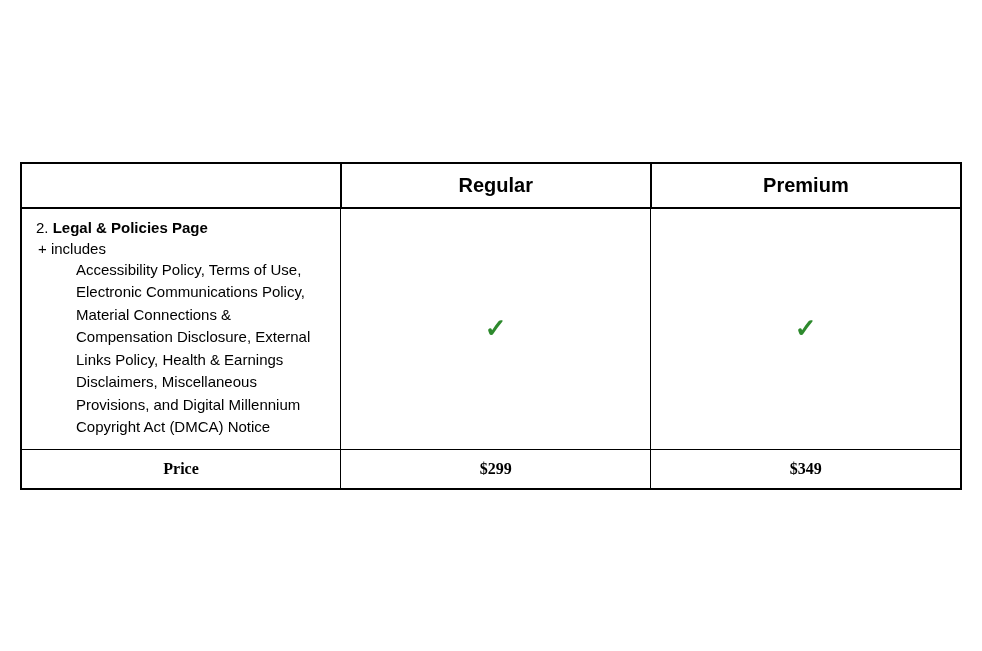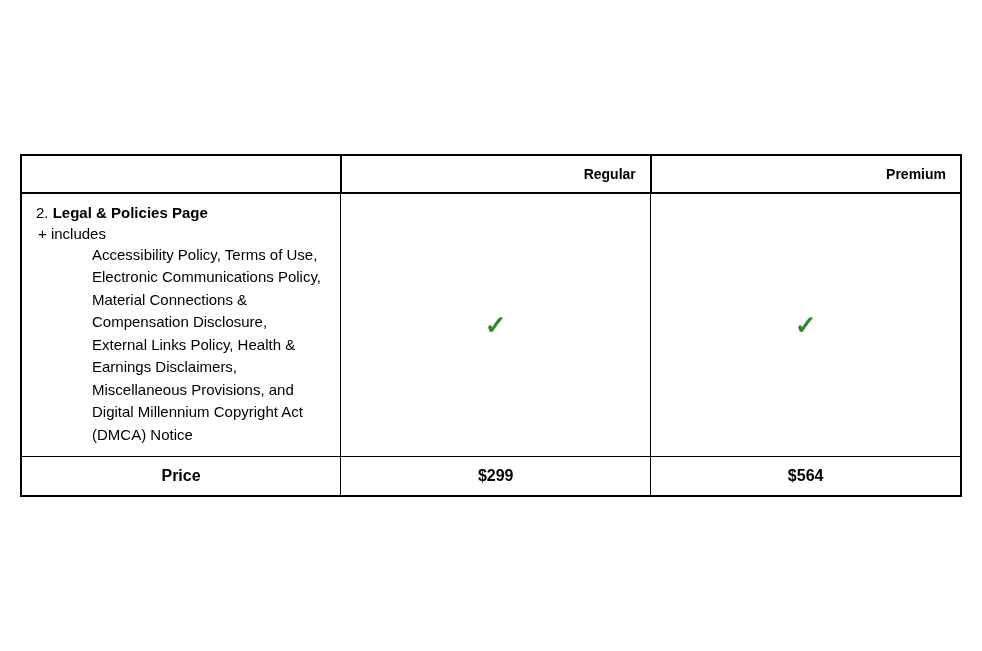--- a/index.html
+++ b/index.html
@@ -30,23 +30,23 @@
       border: 2px solid #000;
     }
 
     th, td {
       border: 1.5px solid #000;
       padding: 10px 14px;
       vertical-align: top;
     }
 
     thead th {
-      text-align: right;
+      text-align: center;
       font-weight: bold;
-      font-size: 14px;
+      font-size: 20px;
       background: #fff;
       vertical-align: middle;
     }
 
     thead th:first-child {
       border-top: none;
       border-left: none;
     }
 
     .feature-cell {
@@ -63,21 +63,21 @@
     }
 
     .includes-line {
       margin-top: 4px;
       margin-left: 2px;
       font-weight: normal;
       font-style: normal;
     }
 
     .includes-detail {
-      margin-left: 56px;
+      margin-left: 40px;
       margin-top: 2px;
       font-weight: normal;
       line-height: 1.5;
     }
 
     .check-cell {
       text-align: center;
       vertical-align: middle;
     }
 
@@ -91,20 +91,21 @@
       color: #cc0000;
       font-size: 20px;
       font-weight: bold;
     }
 
     .price-row td {
       text-align: center;
       font-weight: bold;
       font-size: 16px;
       vertical-align: middle;
+      font-family: Liberation Serif, serif;
     }
 
     .price-label {
       text-align: center;
       font-weight: bold;
     }
   </style>
 </head>
 <body>
 
@@ -134,17 +135,17 @@
         </td>
         <td class="check-cell">
           <span class="check-green">✓</span>
         </td>
       </tr>
 
 
       <tr class="price-row">
         <td class="price-label">Price</td>
         <td>$299</td>
-        <td>$564</td>
+        <td>$349</td>
       </tr>
     </tbody>
   </table>
 </div>
 
 </body></html>

